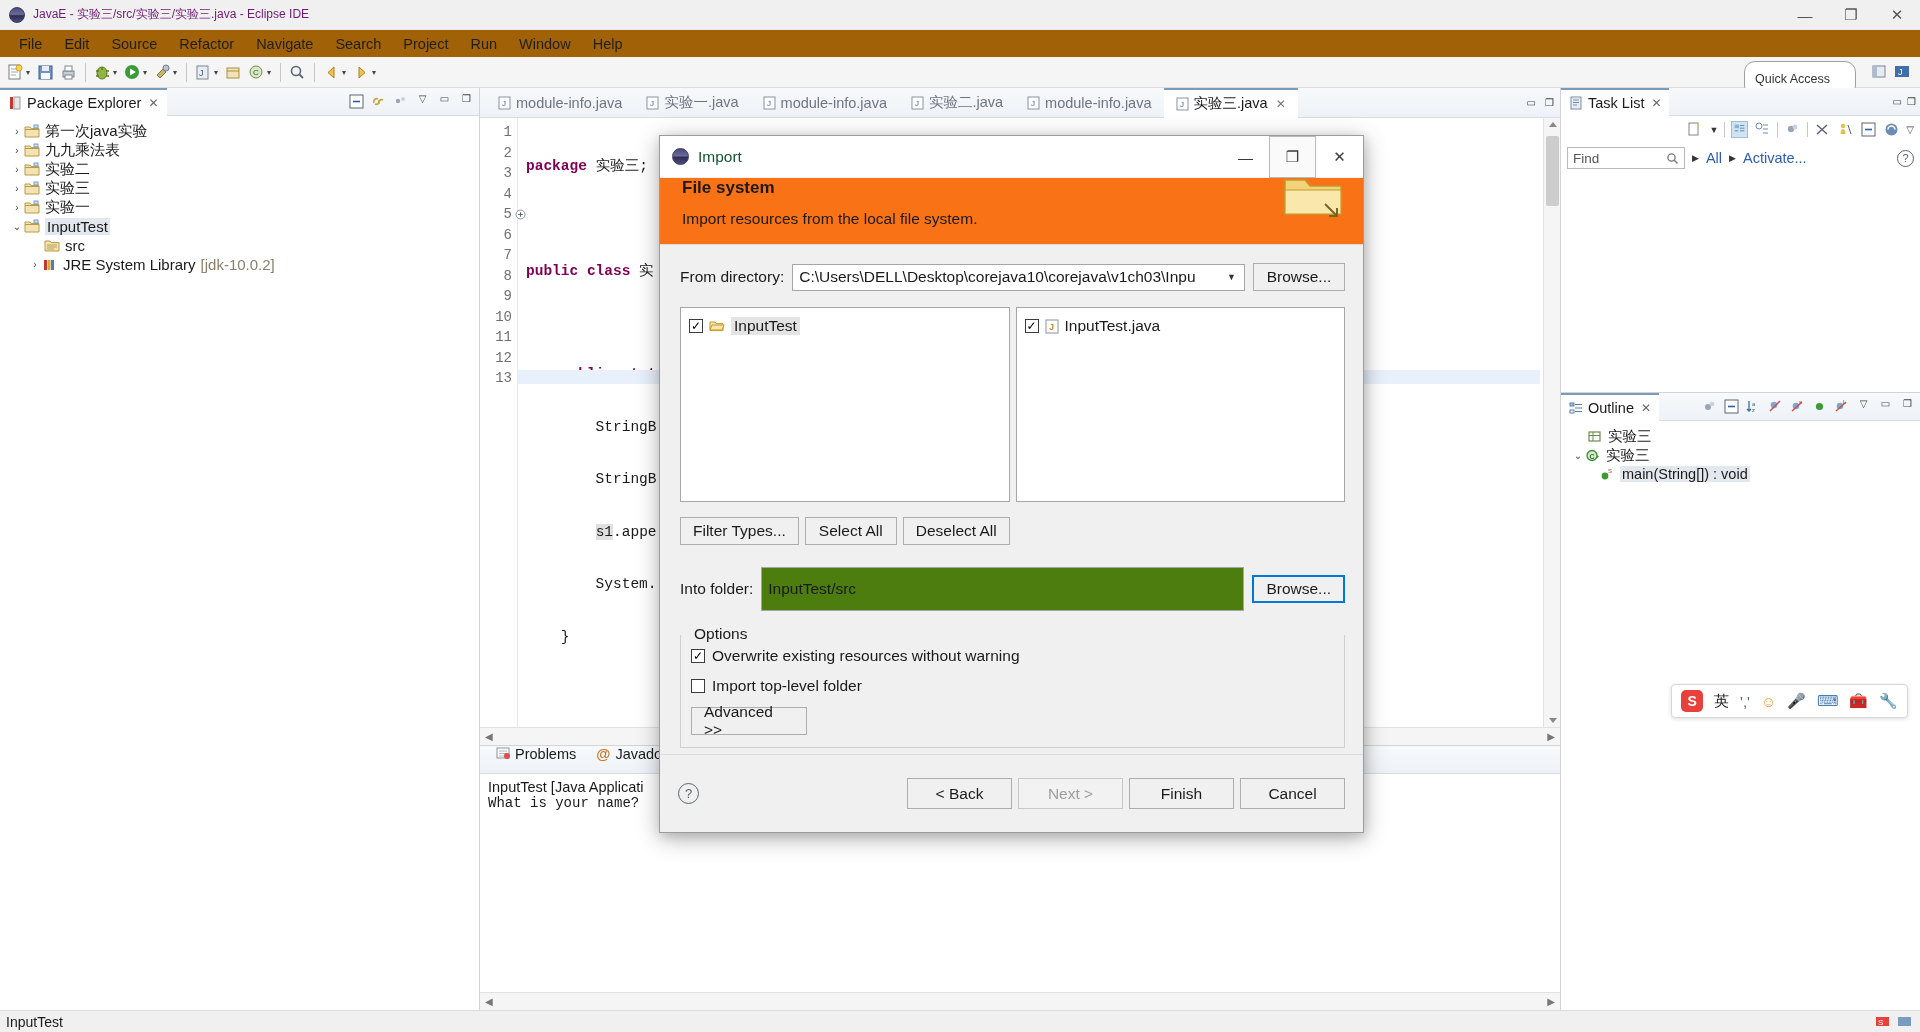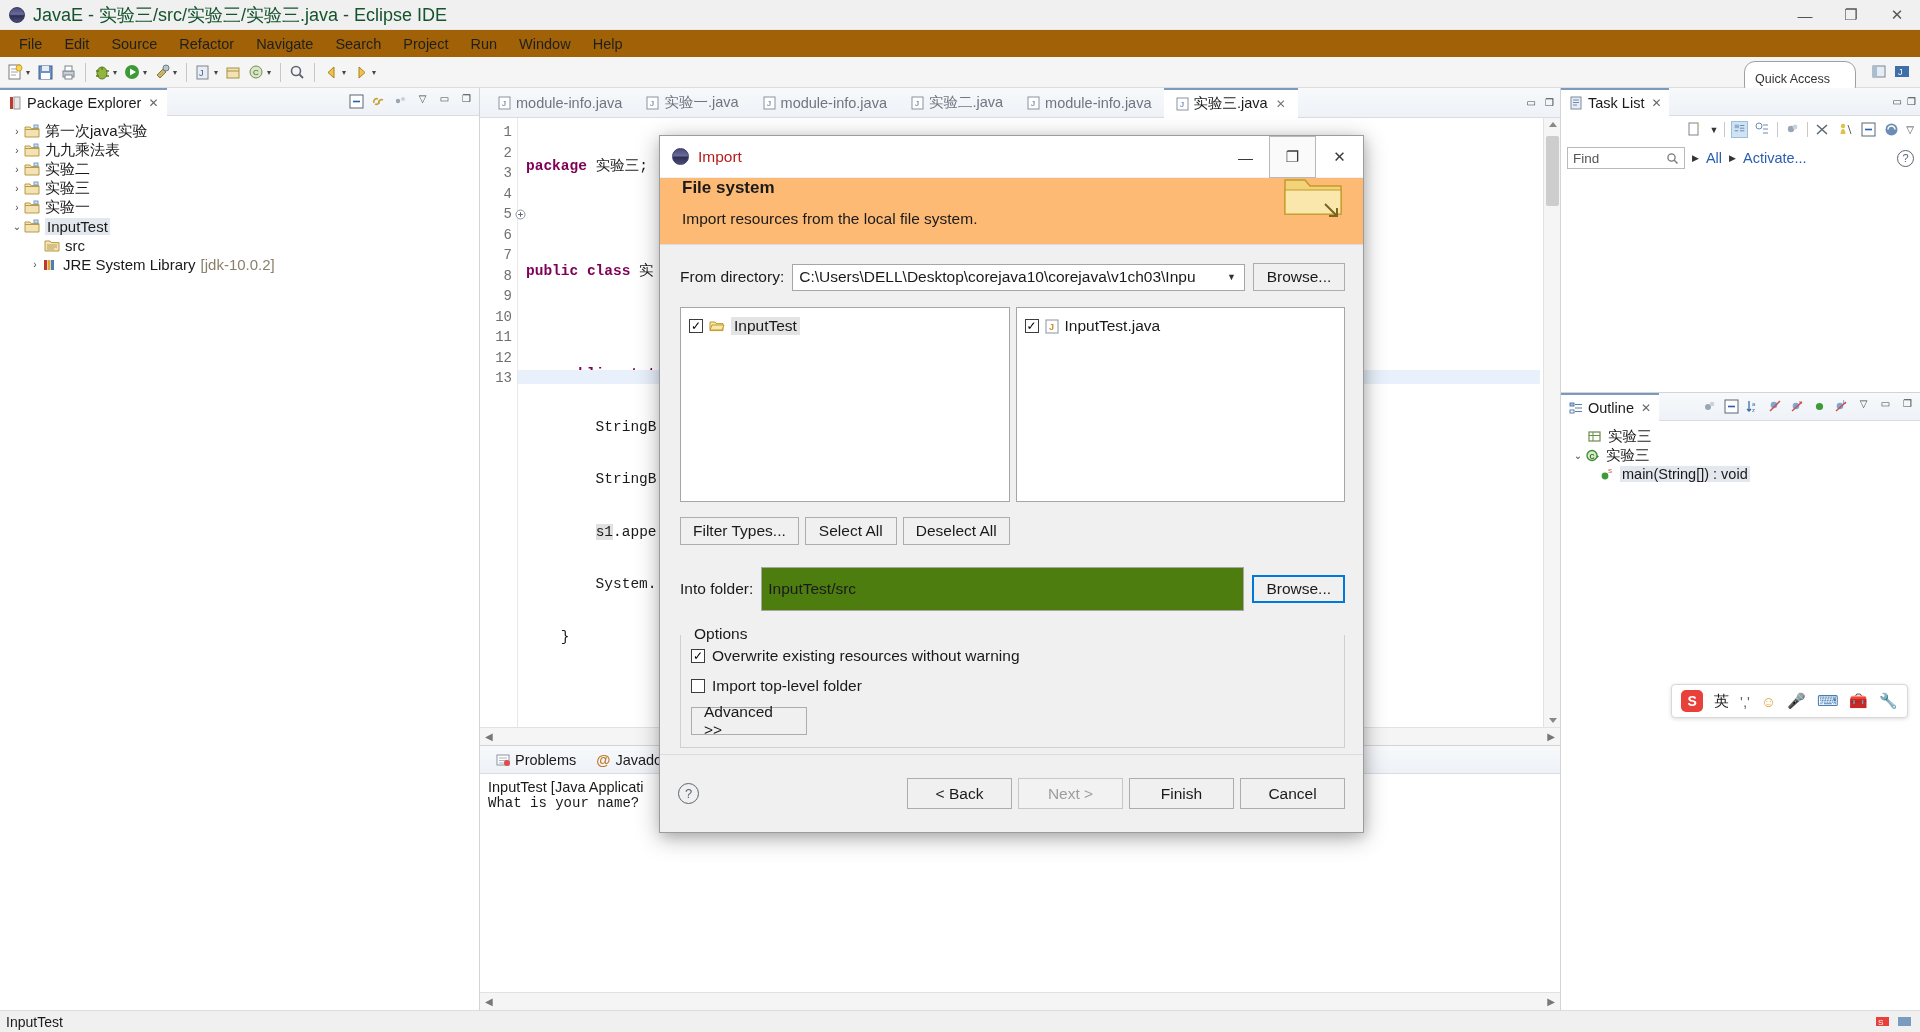--- a/index.html
+++ b/index.html
@@ -17,21 +17,21 @@
   
   .titlebar {
     height:30px; background:#f0f0f0; display:flex; align-items:center;
     border-bottom:1px solid #e6e6e6; position:relative;
   }
   .titlebar-icon {
     width:16px;height:16px;margin-left:9px;margin-right:8px;border-radius:50%;
     background:linear-gradient(180deg,#4b4b7a 0%,#6b6b9c 45%,#2e2e52 55%,#4b4b7a 100%);
     border:1px solid #3b3b63;
   }
-  .titlebar-text { font-size:18px; color:#14532d; }
+  .titlebar-text { font-size:12px; color:#701a75; }
   .win-btns { position:absolute; right:0; top:0; height:30px; display:flex; }
   .win-btn { width:46px; height:30px; display:flex; align-items:center; justify-content:center;
              color:#555; font-size:15px; }
 
   
   .menubar { height:27px; display:flex; align-items:center; padding-left:8px;
              background:#a16207; font-size:14.5px; color:#1f1f1f; }
   .menubar .mi { padding:3px 11px; cursor:default; }
 
   
@@ -102,21 +102,21 @@
              background:#cdcdcd; border-radius:2px; }
   .h-scroll { height:18px; background:#f5f5f5; border-top:1px solid #e2e2e2;
               display:flex; align-items:center; justify-content:space-between;
               padding:0 5px; font-size:10px; color:#777; }
 
   
   .bottom-panel { height:265px; border-top:1px solid #d4d4d4; display:flex; flex-direction:column; }
   .bottom-tabbar { height:28px; background:linear-gradient(180deg,#f7f9fb,#eef2f7);
                    display:flex; align-items:center; border-bottom:1px solid #d9dde2;
                    position:relative; padding-left:6px; }
-  .btab { display:flex; align-items:center; height:28px; padding:0 10px; font-size:14.5px; }
+  .btab { display:flex; height:28px; padding:0 10px; font-size:14.5px; }
   .console-body { flex:1; background:#fff; padding:5px 8px; font-size:14px;
                   font-family:"Liberation Mono", monospace; overflow:hidden; }
   .console-line1 { font-family:"Liberation Sans",sans-serif; font-size:14.5px; }
 
   
   .right-panel { width:360px; border-left:1px solid #d4d4d4; display:flex; flex-direction:column;
                  background:#fff; }
   .tasklist-zone { height:305px; display:flex; flex-direction:column;
                    border-bottom:1px solid #d4d4d4; }
   .tl-toolbar { height:27px; display:flex; align-items:center; justify-content:flex-end;
@@ -148,27 +148,27 @@
   .dlg-shadow { position:absolute; left:661px; top:137px; width:705px; height:700px;
                 background:rgba(0,0,0,.10); filter:blur(5px); border-radius:3px; }
   .dialog { position:absolute; left:659px; top:135px; width:705px; height:698px;
             background:#f0f0f0; border:1px solid #9c9c9c;
             box-shadow:0 5px 22px rgba(0,0,0,.30); display:flex; flex-direction:column; }
   .dlg-title { height:42px; background:#fff; display:flex; align-items:center;
                position:relative; border-bottom:1px solid #f0f0f0; }
   .dlg-title .d-ico { width:17px;height:17px;margin-left:12px;margin-right:9px;border-radius:50%;
                background:linear-gradient(180deg,#4b4b7a 0%,#6b6b9c 45%,#2e2e52 55%,#4b4b7a 100%);
                border:1px solid #3b3b63;}
-  .dlg-title .d-txt { font-size:15.5px; color:#b91c1c; }
+  .dlg-title .d-txt { font-size:15.5px; color:#14532d; }
   .dlg-wbtns { position:absolute; right:0; top:0; display:flex; height:42px; }
   .dlg-wbtn { width:47px; height:42px; display:flex; align-items:center; justify-content:center;
               color:#3a3a3a; font-size:15px; }
   .dlg-wbtn.maxi { border:1px solid #b9b9b9; background:#fafafa; }
 
-  .dlg-head { background:#fdba74; padding:0 22px 16px 22px; position:relative; }
+  .dlg-head { background:#f97316; padding:0 22px 16px 22px; position:relative; }
   .dlg-head h2 { margin:0 0 12px 0; font-size:17px; font-weight:bold; }
   .dlg-head p  { margin:0; font-size:15.5px; color:#1a1a1a; }
   .folder-badge { position:absolute; right:16px; top:-8px; width:68px; height:50px; }
 
   .dlg-body { flex:1; background:#f0f0f0; padding:18px 18px 0 20px; display:flex;
               flex-direction:column; border-top:1px solid #dcdcdc; }
   .row { display:flex; align-items:center; gap:8px; }
   .lbl { font-size:15.5px; }
   .combo { flex:1; height:27px; border:1px solid #a6a6a6; background:#fff;
            display:flex; align-items:center; padding-left:6px; font-size:15.5px;

